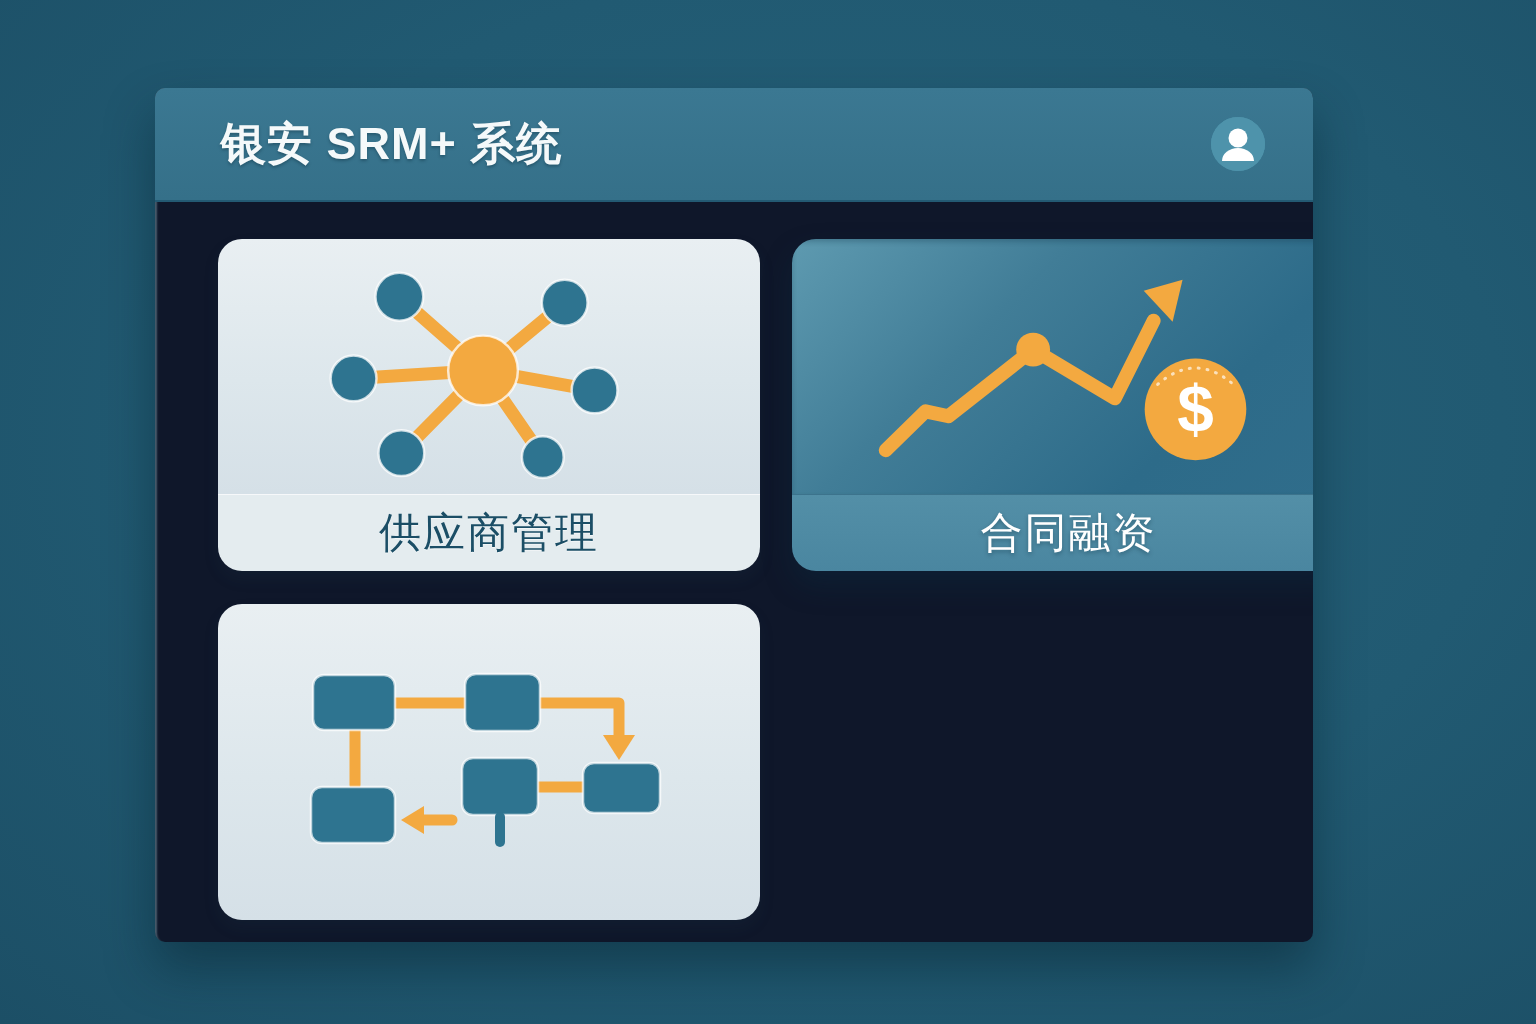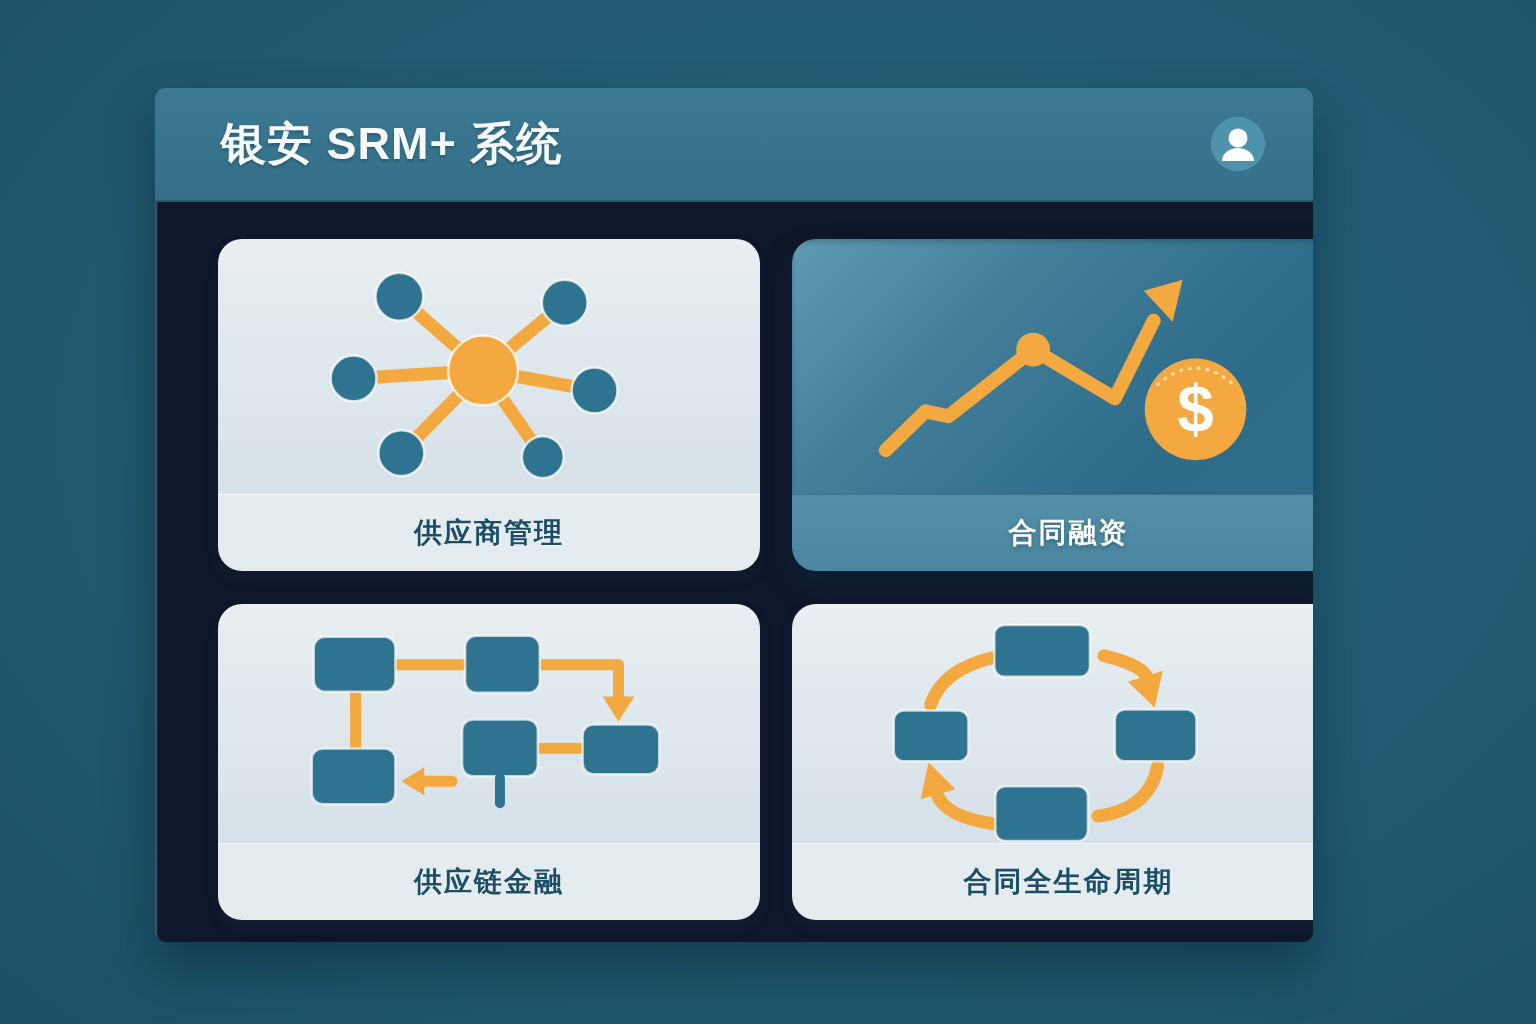--- a/index.html
+++ b/index.html
@@ -44,21 +44,21 @@
   .tile-body{
     flex:1;position:relative;
     background:linear-gradient(180deg,#e9eff2 0%, #dde7ec 55%, #d5e0e7 100%);
   }
   .tile-body svg{position:absolute;left:0;top:0;width:100%;height:100%;}
   .tile-strip{
     height:76px;display:flex;align-items:center;justify-content:center;
     background:#e4ecef;border-top:1px solid rgba(255,255,255,0.65);
   }
   .tile-label{
-    font-size:28px;font-weight:bold;color:#1b4e66;letter-spacing:2px;
+    font-size:42px;font-weight:normal;color:#1b4e66;letter-spacing:2px;
     text-shadow:0 1px 0 rgba(255,255,255,0.5);
   }
   .tile.highlight{
     box-shadow:0 14px 28px rgba(10,45,65,0.38);
   }
   .tile.highlight .tile-body{
     background:linear-gradient(135deg,#5e9ab0 0%, #417d97 35%, #2d6b89 72%, #306d8b 100%);
     box-shadow:inset 0 3px 5px rgba(20,55,75,0.30);
   }
   .tile.highlight .tile-strip{
@@ -144,43 +144,17 @@
           <g fill="#2e7490" stroke="rgba(255,255,255,0.7)" stroke-width="2.5">
             <rect x="95" y="33" width="82" height="55" rx="11"></rect>
             <rect x="247" y="32" width="75" height="57" rx="11"></rect>
             <rect x="365" y="121" width="77" height="50" rx="11"></rect>
             <rect x="244" y="116" width="76" height="57" rx="11"></rect>
             <rect x="93" y="145" width="84" height="56" rx="11"></rect>
           </g>
           <rect x="277" y="170" width="10" height="35" rx="5" fill="#2e7490"></rect>
         </svg>
       </div>
-      <div class="tile-strip">
-        <span class="tile-label">供应链金融</span>
-      </div>
     </div>
 
-    <div class="tile">
-      <div class="tile-body">
-        <svg viewBox="0 0 553 240">
-          <g stroke="#f3a940" stroke-width="13" fill="none" stroke-linecap="round">
-            <path d="M 312,52 Q 358,63 355,78"></path>
-            <path d="M 366,163 Q 358,206 306,213"></path>
-            <path d="M 203,221 Q 152,214 144,190"></path>
-            <path d="M 138,101 Q 150,66 200,54"></path>
-          </g>
-          <polygon points="363,104 371,67 336,78" fill="#f3a940"></polygon>
-          <polygon points="136,159 128,196 163,186" fill="#f3a940"></polygon>
-          <g fill="#2e7490" stroke="rgba(255,255,255,0.7)" stroke-width="2.5">
-            <rect x="202" y="21" width="96" height="52" rx="10"></rect>
-            <rect x="323" y="106" width="82" height="52" rx="10"></rect>
-            <rect x="203" y="183" width="93" height="55" rx="10"></rect>
-            <rect x="101" y="107" width="75" height="51" rx="10"></rect>
-          </g>
-        </svg>
-      </div>
-      <div class="tile-strip">
-        <span class="tile-label">合同全生命周期</span>
-      </div>
-    </div>
 
   </div>
 </div>
 
 </body></html>

